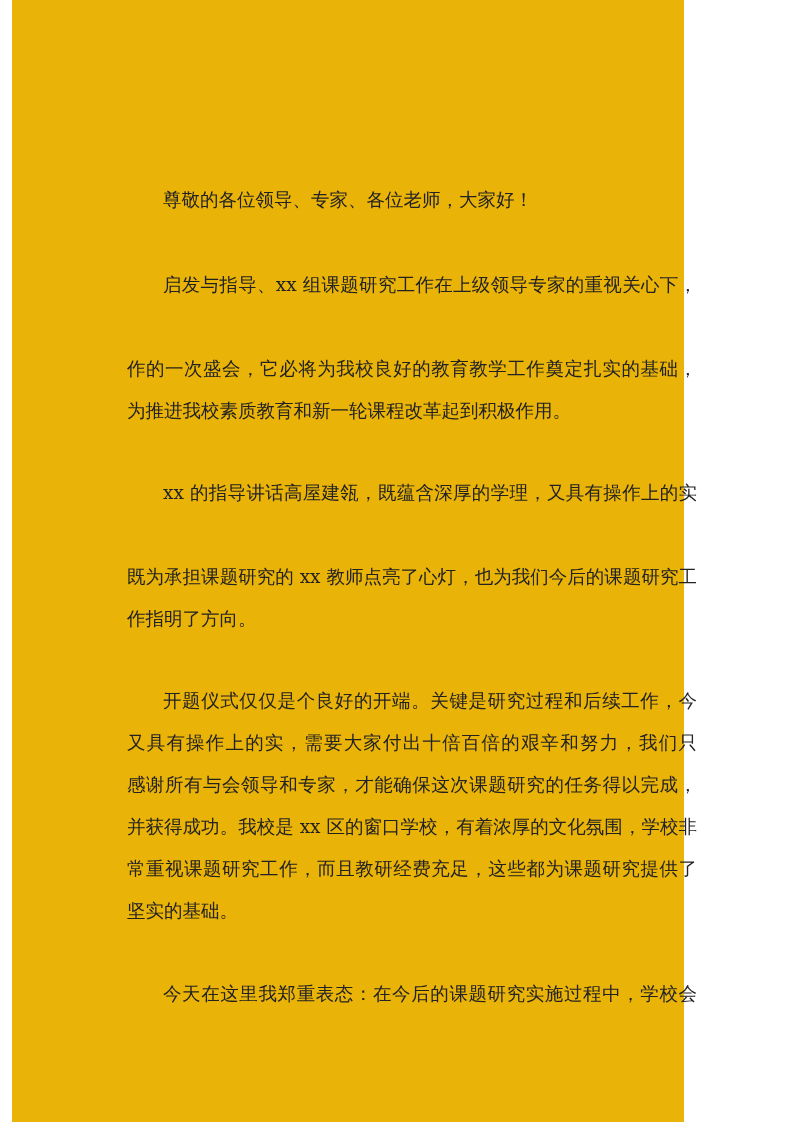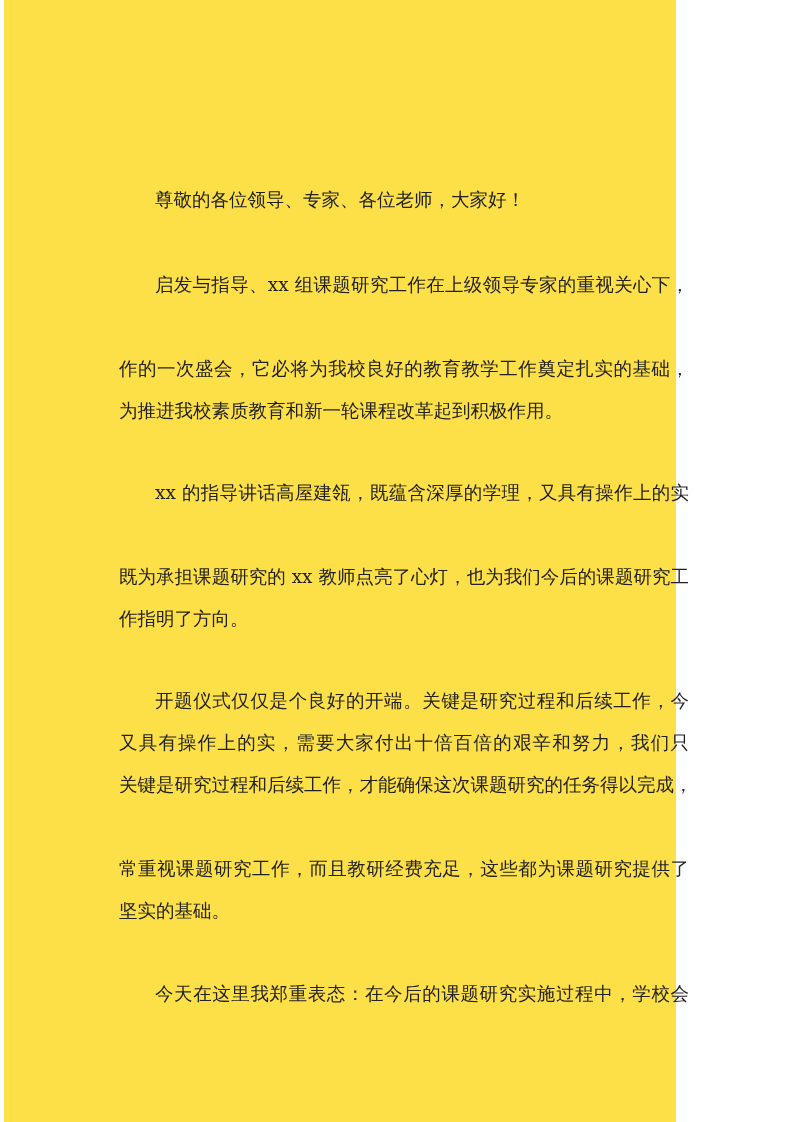--- a/index.html
+++ b/index.html
@@ -1,18 +1,18 @@
 <!DOCTYPE html>
 <html><head>
 <meta charset="utf-8">
 <style>
   html, body { margin: 0; padding: 0; background: #ffffff; }
   body { width: 793px; height: 1122px; position: relative; overflow: hidden;
          font-family: "DejaVu Serif", "Liberation Serif", serif; color: #222; }
-  .page { position: absolute; left: 4px; top: 0; width: 672px; height: 1122px; background: #fde047; }
+  .page { position: absolute; left: 12px; top: 0; width: 672px; height: 1122px; background: #eab308; }
   .line { position: absolute; left: 115px; width: 570px; font-size: 18.5px; line-height: 22px;
           white-space: nowrap; text-align: justify; text-align-last: justify; }
   .line.indent { left: 151px; width: 534px; }
   .line.last { text-align-last: left; }
 </style>
 </head>
 <body>
 
 <div class="page">
 
@@ -21,18 +21,19 @@
   <div class="line indent" style="top:274px">启发与指导、xx 组课题研究工作在上级领导专家的重视关心下，</div>
   <div class="line" style="top:358px">作的一次盛会，它必将为我校良好的教育教学工作奠定扎实的基础，</div>
   <div class="line last" style="top:400px">为推进我校素质教育和新一轮课程改革起到积极作用。</div>
 
   <div class="line indent" style="top:482px">xx 的指导讲话高屋建瓴，既蕴含深厚的学理，又具有操作上的实</div>
   <div class="line" style="top:566px">既为承担课题研究的 xx 教师点亮了心灯，也为我们今后的课题研究工</div>
   <div class="line indent" style="top:690px">开题仪式仅仅是个良好的开端。关键是研究过程和后续工作，今</div>
 
   <div class="line last" style="top:608px">作指明了方向。</div>
   <div class="line" style="top:732px">又具有操作上的实，需要大家付出十倍百倍的艰辛和努力，我们只</div>
-  <div class="line" style="top:774px">关键是研究过程和后续工作，才能确保这次课题研究的任务得以完成，</div>
+  <div class="line" style="top:774px">感谢所有与会领导和专家，才能确保这次课题研究的任务得以完成，</div>
+  <div class="line" style="top:816px">并获得成功。我校是 xx 区的窗口学校，有着浓厚的文化氛围，学校非</div>
   <div class="line" style="top:858px">常重视课题研究工作，而且教研经费充足，这些都为课题研究提供了</div>
   <div class="line last" style="top:900px">坚实的基础。</div>
 
   <div class="line indent" style="top:983px">今天在这里我郑重表态：在今后的课题研究实施过程中，学校会</div>
 </div>
 
 </body></html>

